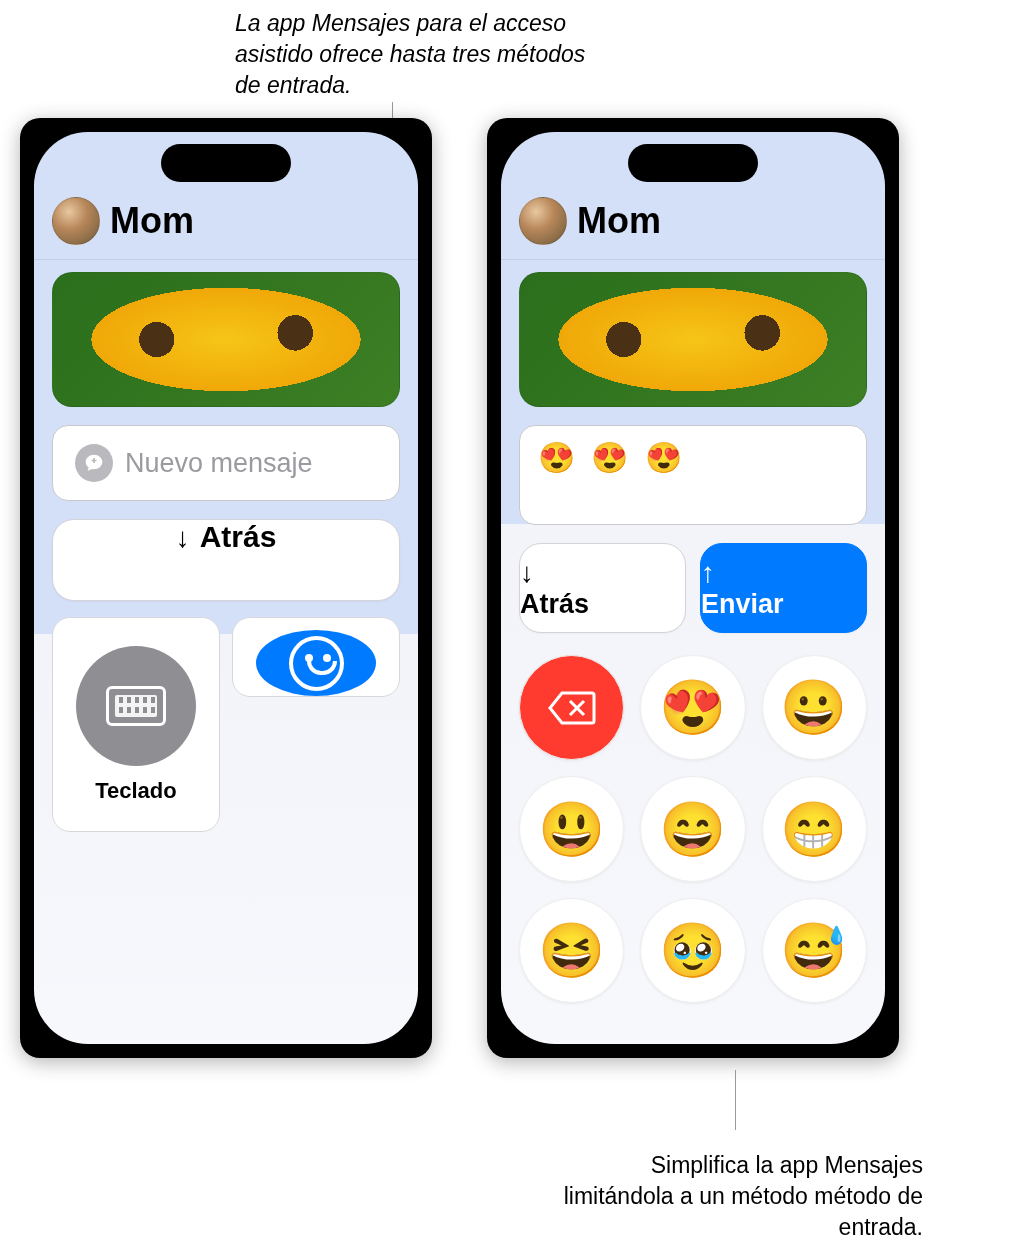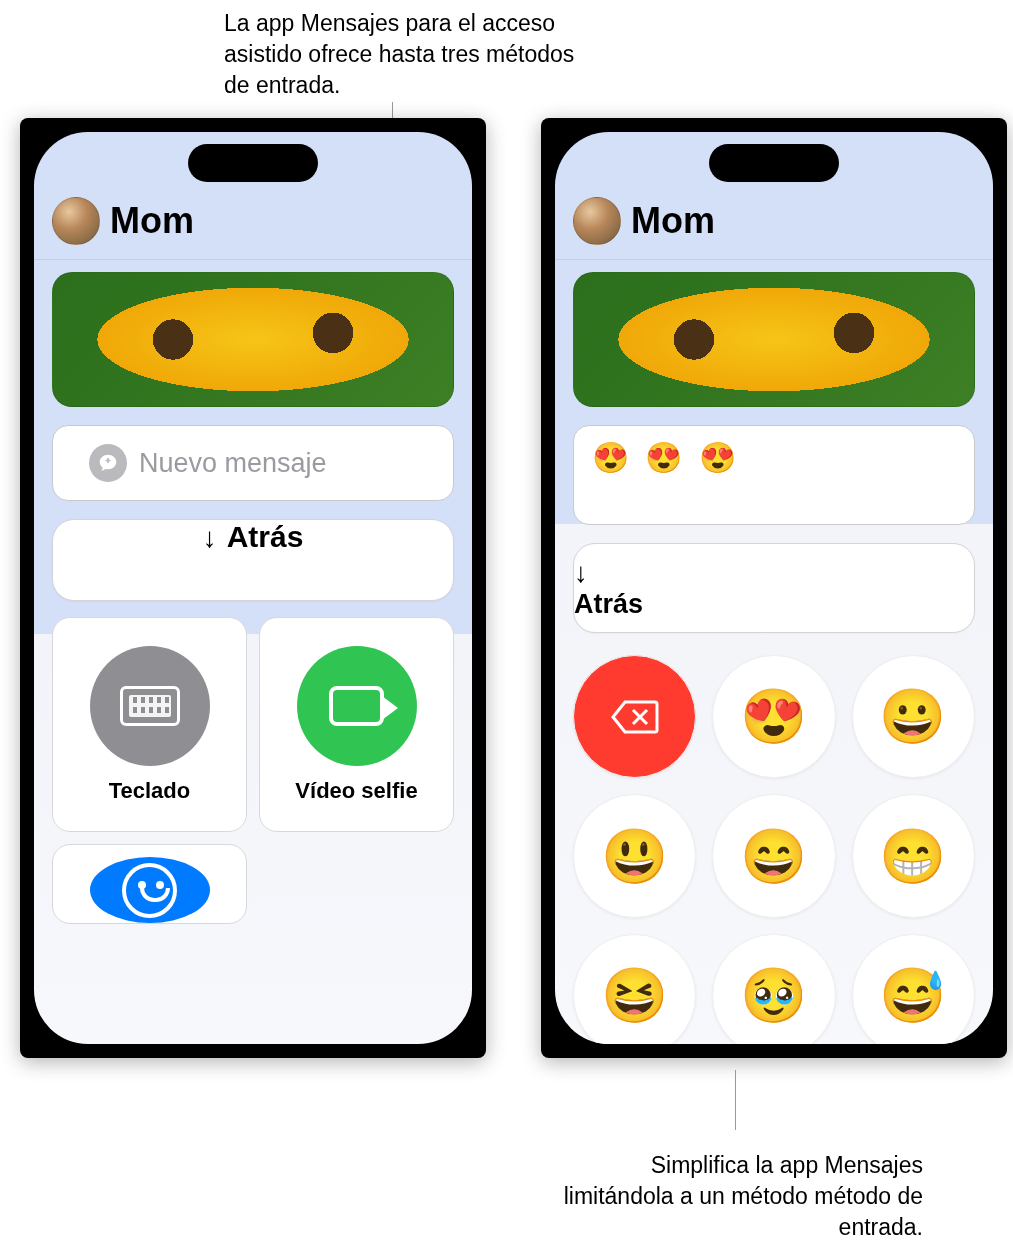--- a/index.html
+++ b/index.html
@@ -9,35 +9,35 @@
       background: #ffffff;
       font-family: -apple-system, BlinkMacSystemFont, "Helvetica Neue", sans-serif;
       position: relative;
     }
     .caption {
       position: absolute;
       font-size: 23px;
       line-height: 1.35;
       color: #000;
     }
-    .caption-top { top: 8px; left: 224px; width: 360px; text-align: left; }
+    .caption-top { top: 8px; left: 235px; width: 360px; text-align: left; font-style: italic; }
     .caption-bottom { bottom: 15px; right: 90px; width: 370px; text-align: right; }
     .caption-line {
       position: absolute;
       background: #999;
     }
     .line-top { left: 392px; top: 102px; width: 1px; height: 25px; }
     .line-bottom { left: 735px; top: 1070px; width: 1px; height: 60px; }
 
     .phones { position: absolute; top: 118px; left: 20px; display: flex; gap: 55px; }
     .phone {
-      width: 466px;
+      width: 412px;
       height: 940px;
       background: #000;
-      border-radius: 8px;
+      border-radius: 20px;
       padding: 14px;
       position: relative;
       box-shadow: 0 4px 20px rgba(0,0,0,0.3);
     }
     .phone::before {
       content: "";
       position: absolute;
       top: 26px;
       left: 50%;
       transform: translateX(-50%);
@@ -86,21 +86,21 @@
     }
 
     .compose {
       margin: 18px 18px 0 18px;
       height: 76px;
       background: #fff;
       border-radius: 16px;
       border: 1.5px solid #c9c9cd;
       display: flex;
       align-items: center;
-      padding: 0 36px;
+      padding: 0 22px;
       gap: 12px;
     }
     .compose-icon {
       width: 38px; height: 38px; border-radius: 50%; background: #b9b9be;
       display: flex; align-items: center; justify-content: center;
     }
     .compose-icon svg { width: 20px; height: 20px; fill: #fff; }
     .compose-ph { color: #9a9aa0; font-size: 27px; }
     .compose-text { padding: 14px 18px; }
     .compose-text span { font-size: 30px; letter-spacing: 4px; }
@@ -211,26 +211,20 @@
           <span class="arrow-down"></span>
           <span>Atrás</span>
         </div>
         <div class="grid">
           <div class="card">
             <div class="card-circle c-gray">
                 <div class="kbd-icon"></div>
               </div>
             <div class="card-label">Teclado</div>
           </div>
-          <div class="card">
-            <div class="card-circle c-green">
-                <div class="video-icon"></div>
-              </div>
-            <div class="card-label">Vídeo selfie</div>
-          </div>
           <div class="card card-partial">
             <div class="card-circle c-blue">
                 <div class="smile-icon"></div>
               </div>
           </div>
         </div>
       </div>
     </div>
   </div>
 
@@ -242,20 +236,24 @@
       </div>
       <div class="msg-img"></div>
       <div class="compose compose-text" style="height:100px;align-items:flex-start;">
         <span>😍 😍 😍</span>
       </div>
       <div class="input-panel">
         <div class="btn-row">
           <div class="pill-btn">
             <span class="arrow-down"></span>
             <span>Atrás</span>
+          </div>
+          <div class="pill-btn pill-send">
+            <span class="arrow-up"></span>
+            <span>Enviar</span>
           </div>
         </div>
         <div class="emoji-grid">
           <div class="emoji-key del-key">
             <svg viewBox="0 0 48 34">
               <path d="M14 2 L44 2 Q46 2 46 4 L46 30 Q46 32 44 32 L14 32 L2 17 Z"></path>
               <path d="M22 10 L36 24 M36 10 L22 24"></path>
             </svg>
           </div>
           <div class="emoji-key">😍</div>

